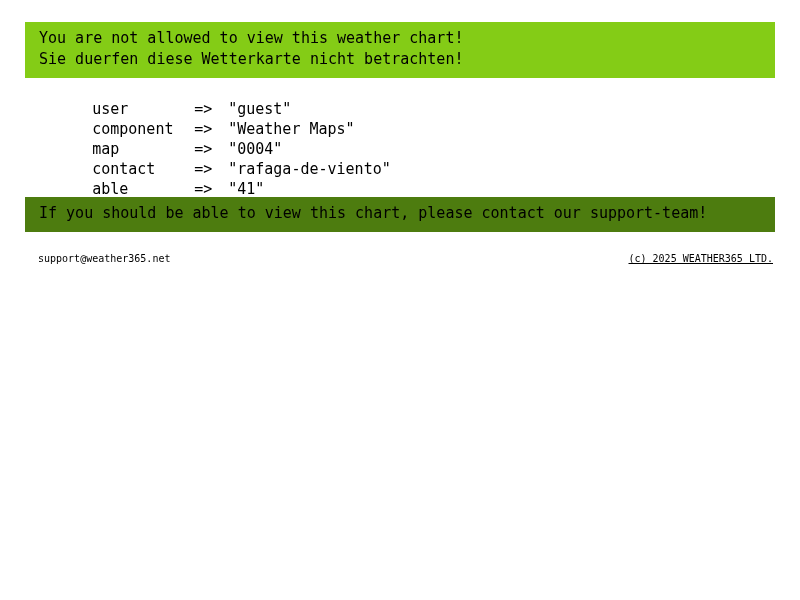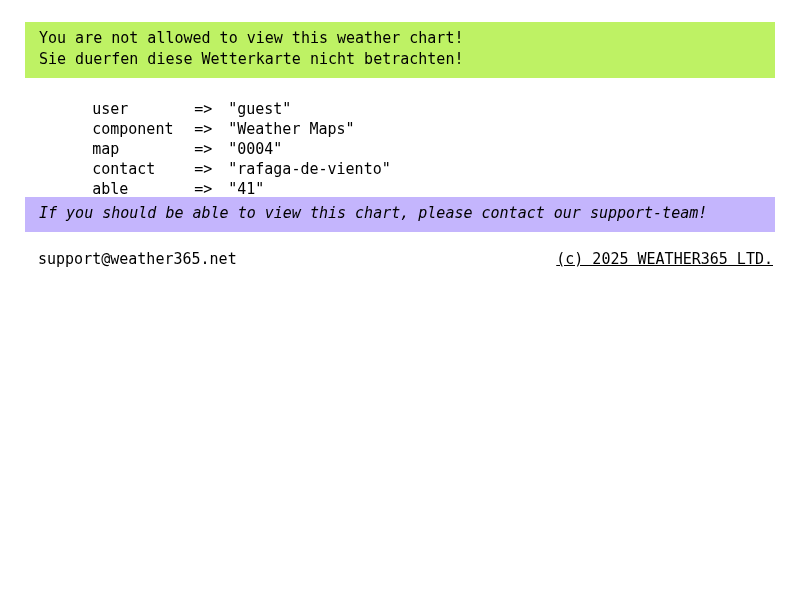--- a/index.html
+++ b/index.html
@@ -24,26 +24,25 @@
   }
   .banner {
     position: absolute;
     left: 25px;
     width: 750px;
     box-sizing: border-box;
     padding: 6px 14px 8px 14px;
   }
   .banner-error {
     top: 22px;
-    background: #bef264;
+    background: #84cc16;
   }
   .banner-info {
     top: 197px;
-    background: #c4b5fd;
-    font-style: italic;
+    background: #4d7c0f;
   }
   .banner-line {
     font-size: 15px;
     line-height: 21px;
     white-space: pre;
     letter-spacing: 0px;
   }
   .params {
     position: absolute;
     left: 38px;
@@ -65,21 +64,21 @@
     width: 34px;
   }
   .param-val {
     display: inline-block;
   }
   .footer {
     position: absolute;
     left: 38px;
     top: 249px;
     width: 735px;
-    font-size: 15px;
+    font-size: 10px;
     line-height: 20px;
   }
   .footer-left {
     float: left;
     white-space: pre;
   }
   .footer-right {
     float: right;
     white-space: pre;
     text-decoration: underline;

